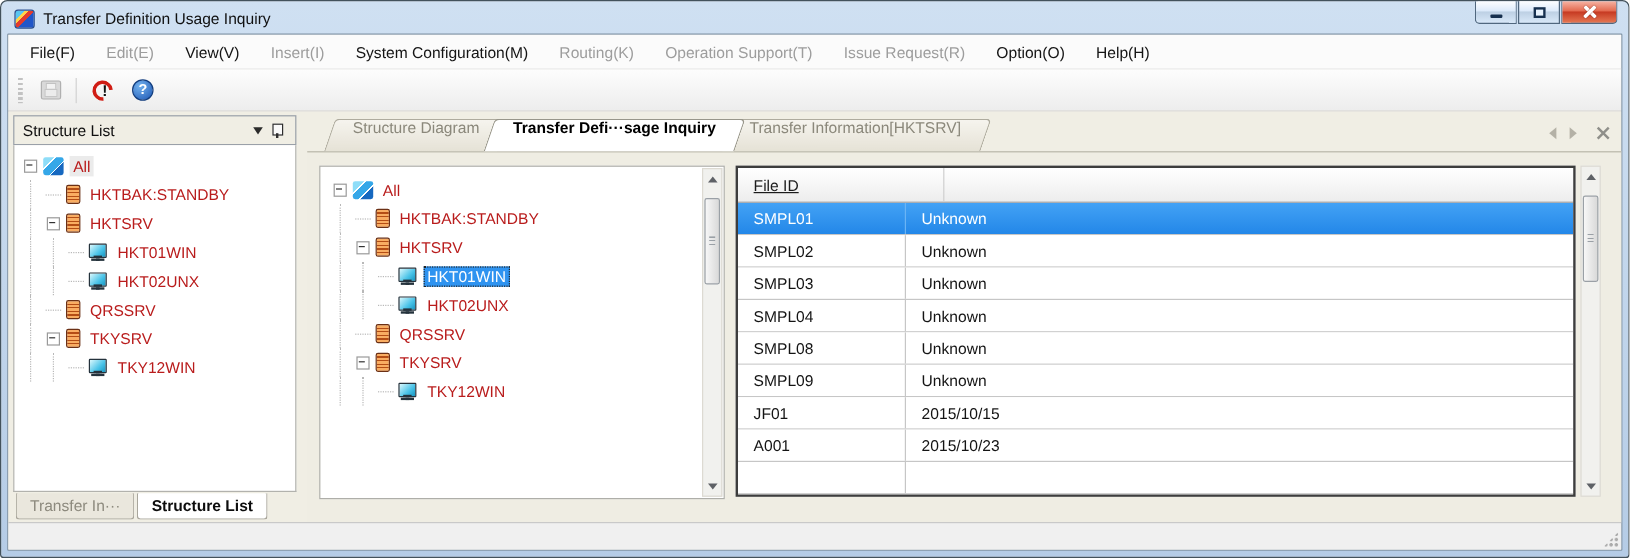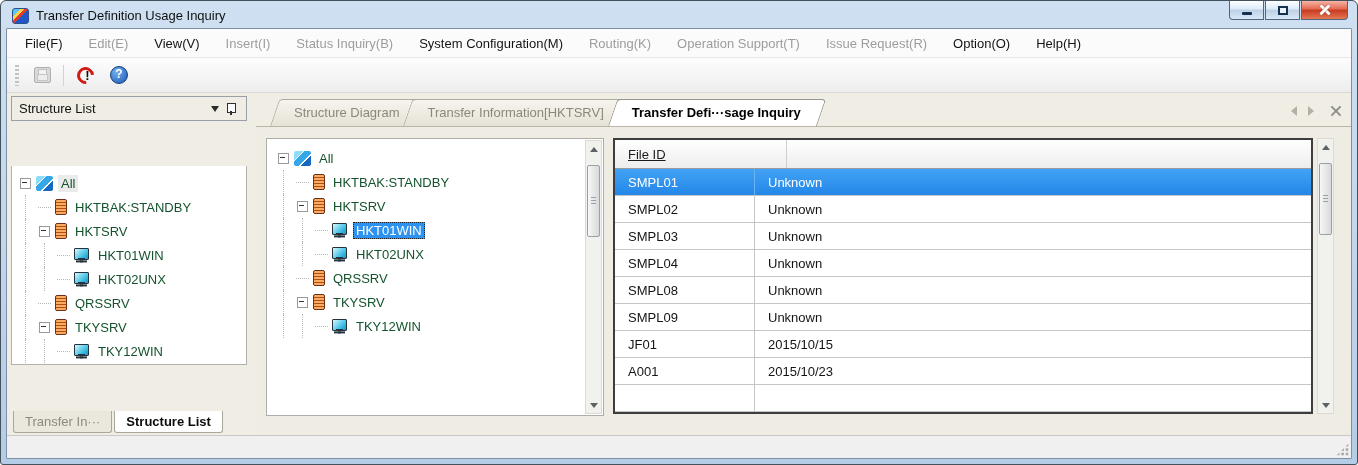--- a/index.html
+++ b/index.html
@@ -56,42 +56,42 @@
         font:bold 13px "Liberation Sans",sans-serif; }
   .icon-help { width:18px; height:18px; border-radius:50%; border:1px solid #123d7e; position:relative;
         background:radial-gradient(circle at 35% 30%,#74b3ef,#1c55b2); }
   .icon-help::after { content:'?'; position:absolute; left:50%; top:50%; transform:translate(-50%,-54%);
         color:#fff; font:bold 12px "Liberation Sans",sans-serif; }
 
   
   .content { flex:1; display:flex; min-height:0; background:#f0eee4; padding:3px 0 0 4px; }
 
   
-  .left-panel { width:236px; flex:none; display:flex; flex-direction:column; min-height:0;gap:45px; }
+  .left-panel { width:236px; flex:none; display:flex; flex-direction:column; min-height:0; }
   .lp-header { height:25px; border:1px solid #9aa0a8; background:linear-gradient(#f9f8f5,#eb
 e9e1); display:flex; align-items:center; padding:0 7px; font-size:13px; color:#101010; flex:none; }
   .lp-header-spacer { flex:1; }
   .icon-chevron-down { width:0; height:0; border:4.5px solid transparent; border-top:6px solid #2b2b2b; margin-top:5px; }
   .lp-iconbtn { border:none; background:transparent; display:flex; align-items:center; padding:0 3px; height:100%; }
   .icon-pin { position:relative; width:11px; height:14px; }
   .icon-pin::before { content:''; position:absolute; left:2px; top:1px; width:7px; height:8px; border:1.6px solid #2e2e2e; background:#fafafa; }
   .icon-pin::after { content:''; position:absolute; left:5px; top:9px; width:1.6px; height:4.5px; background:#2e2e2e; }
   .lp-tree { flex:1; border:1px solid #b2b2ad; border-top:none; background:#fff; overflow:hidden;
              padding:5px 2px 2px 4px; font-size:13px; }
   .lp-tabs { height:25px; flex:none; display:flex; padding:1px 0 0 2px; }
   .lp-tab { padding:3px 11px 0 11px; font-size:13px; border:1px solid #a9a69c; border-top:none;
             background:#eae7dd; color:#8d8a7e; border-radius:0 0 3px 3px; margin-right:2px; height:22px; }
   .lp-tab.active { background:#fff; color:#0d0d0d; font-weight:bold; }
 
   .splitter { width:9px; flex:none; }
 
   
   .main-panel { flex:1; display:flex; flex-direction:column; min-width:0; padding-top:2px; }
   .tabstrip { height:28px; flex:none; display:flex; align-items:flex-end; padding-left:14px; position:relative; }
-  .doc-tab { position:relative; height:27px; padding:0 16px 0 24px; display:flex; align-items:center;
+  .doc-tab { position:relative; height:27px; padding:0 16px 0 24px; display:flex; 
              font-size:13px; color:#8b887b; margin-left:-12px; z-index:1; }
   .doc-tab:first-child { margin-left:0; }
   .doc-tab::before { content:''; position:absolute; inset:0; transform:skewX(-19deg); transform-origin:100% 100%;
              background:linear-gradient(#f6f4ee,#e5e2d6); border:1px solid #aeab9e; border-bottom:none;
              border-radius:4px 4px 0 0; }
   .doc-tab .lbl { position:relative; white-space:nowrap; }
   .doc-tab.active { color:#000; font-weight:bold; z-index:3; }
   .doc-tab.active::before { background:#fff; border-color:#98968a; }
   .tab-nav { position:absolute; right:10px; top:7px; display:flex; gap:11px; align-items:center; }
   .tn-btn { border:none; background:transparent; padding:0; display:flex; align-items:center; }
@@ -125,21 +125,21 @@
   .icon-network { width:17px; height:15px; border-radius:2px;
       background:linear-gradient(135deg,#8eddf8 0 30%,#ffffff 30% 34%,#35a7e8 34% 62%,#ffffff 62% 66%,#1668c0 66% 100%); }
   .icon-server { width:12px; height:16px; border:1px solid #6b3015; border-radius:2px;
       background:repeating-linear-gradient(to bottom,#f9ad62 0 2px,#b44d15 2px 3px); }
   .icon-computer { width:16px; height:15px; position:relative; }
   .icon-computer::before { content:''; position:absolute; left:0; right:1px; top:0; height:10px;
       border:1.6px solid #24323c; border-radius:1px;
       background:linear-gradient(135deg,#d9f8fd,#49c3e8 60%,#1795c0); }
   .icon-computer::after { content:''; position:absolute; left:4px; top:10px; width:7px; height:2.4px; background:#24323c;
       box-shadow:-2px 2.4px 0 0 #24323c, 2px 2.4px 0 0 #24323c; }
-  .tree-label { padding:1px 3px; color:#14532d; }
+  .tree-label { padding:1px 3px; color:#b91c1c; }
   .tree-label.sel-inactive { background:#ebebeb; }
   .tree-label.sel-active { background:#2e93f0; color:#fff; outline:1px dotted #222; outline-offset:-1px; }
 
   
   .table-wrap { width:700px; flex:none; margin-left:9px; border:2px solid #3d3d3d; background:#fff;
                 margin-bottom:21px; overflow:hidden; display:flex; flex-direction:column; }
   .tbl-header { height:29px; flex:none; background:linear-gradient(#ffffff,#ededed);
                 border-bottom:1px solid #9c9c9c; display:flex; font-size:13px; color:#1c1c1c; }
   .tbl-header .c1 { width:172px; flex:none; border-right:1px solid #cfcfcf; padding:7px 0 0 13px;text-decoration:underline; }
   .tbl-header .c2 { flex:1; padding:7px 0 0 13px; }
@@ -190,21 +190,20 @@
       </div>
   </div>
 
   <div class="window-body">
 
     <div class="menubar">
         <div class="menu-item">File(F)</div>
         <div class="menu-item disabled">Edit(E)</div>
         <div class="menu-item">View(V)</div>
         <div class="menu-item disabled">Insert(I)</div>
-        <div class="menu-item disabled">Status Inquiry(B)</div>
         <div class="menu-item">System Configuration(M)</div>
         <div class="menu-item disabled">Routing(K)</div>
         <div class="menu-item disabled">Operation Support(T)</div>
         <div class="menu-item disabled">Issue Request(R)</div>
         <div class="menu-item">Option(O)</div>
         <div class="menu-item">Help(H)</div>
       </div>
 
     <div class="toolbar">
       <span class="tb-grip"></span>
@@ -294,25 +293,25 @@
       </div>
 
       <div class="splitter"></div>
 
       <div class="main-panel">
         <div class="tabstrip">
           <div style="display:flex;align-items:flex-end;">
               <div class="doc-tab">
                 <span class="lbl">Structure Diagram</span>
               </div>
+              <div class="doc-tab active">
+                <span class="lbl">Transfer Defi···sage Inquiry</span>
+              </div>
               <div class="doc-tab">
                 <span class="lbl">Transfer Information[HKTSRV]</span>
-              </div>
-              <div class="doc-tab active">
-                <span class="lbl">Transfer Defi···sage Inquiry</span>
               </div>
             </div>
           <div class="tab-nav">
             <button class="tn-btn">
               <span class="icon-arrow-left"></span>
             </button>
             <button class="tn-btn">
               <span class="icon-arrow-right"></span>
             </button>
             <button class="tn-btn">

